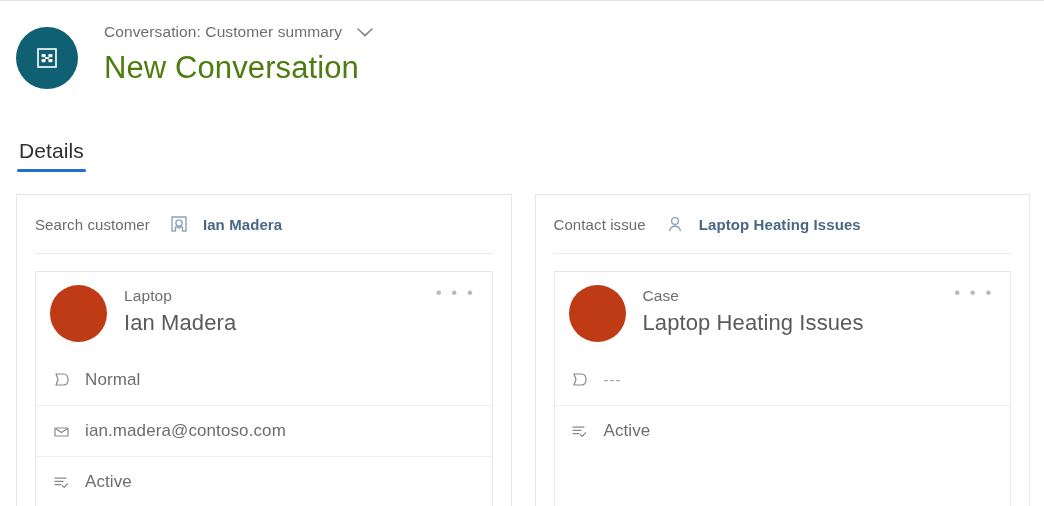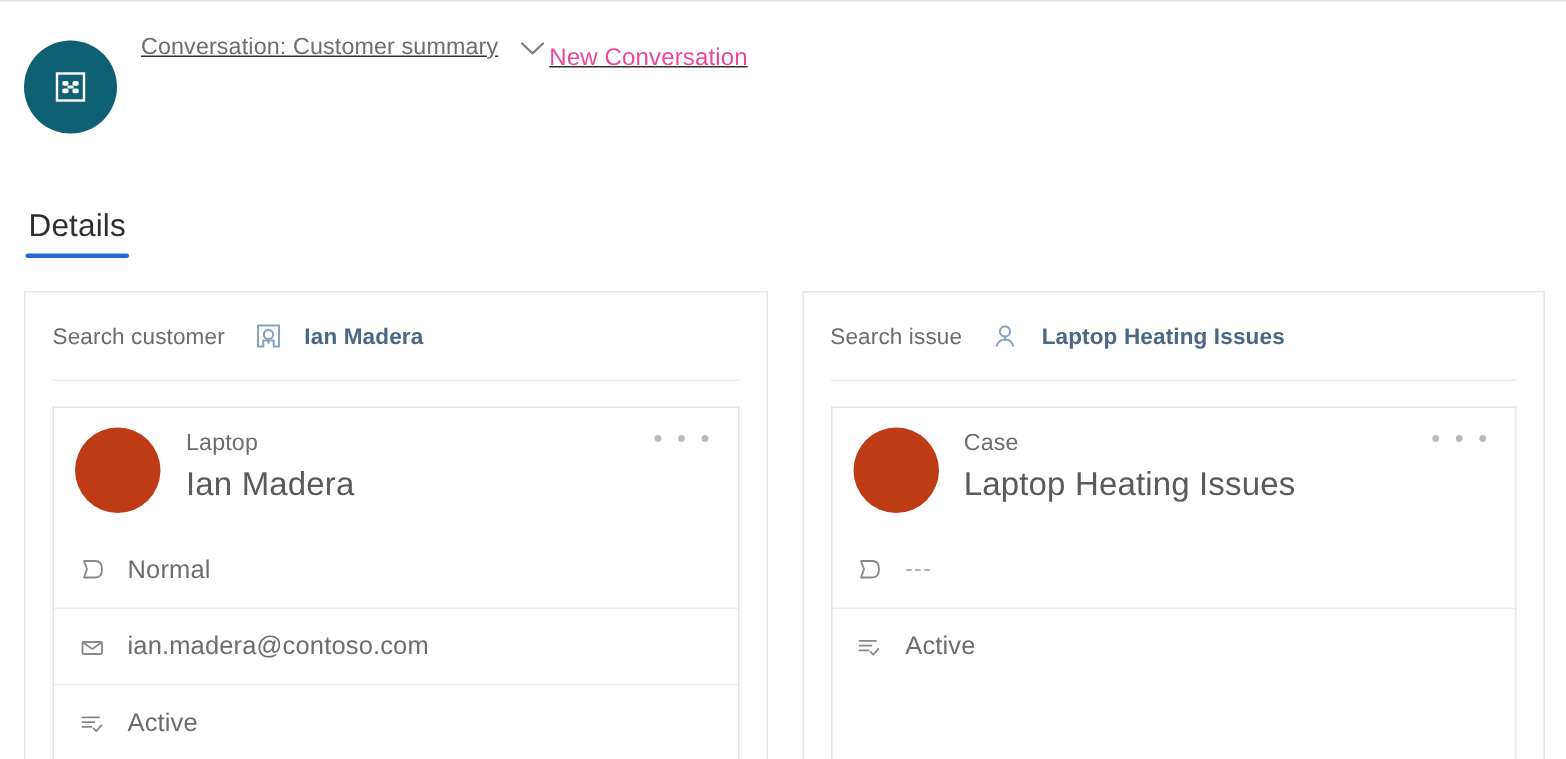--- a/index.html
+++ b/index.html
@@ -37,24 +37,23 @@
     border-radius: 50%;
     background: #0f6072;
     display: flex;
     align-items: center;
     justify-content: center;
     flex: 0 0 auto;
     margin-top: 5px;
   }
   .header-avatar svg { display:block; }
   .header-text {
-    margin-left: 16px;
-    display: flex;
-    flex-direction: row;
-    text-decoration: underline;
+    margin-left: 26px;
+    display: flex;
+    flex-direction: column;
   }
   .header-sub-row {
     display: flex;
     align-items: center;
     height: 20px;
   }
   .header-sub {
     font-size: 15.5px;
     color: #6e6e6e;
     letter-spacing: .1px;
@@ -64,22 +63,22 @@
     margin-left: 12px;
     width: 22px;
     height: 22px;
     display: flex;
     align-items: center;
     justify-content: center;
     cursor: pointer;
   }
   .header-title {
     margin-top: 8px;
-    font-size: 16px;
-    color: #ec4899;
+    font-size: 31px;
+    color: #4d7c0f;
     font-weight: 400;
     letter-spacing: .1px;
     white-space: nowrap;
   }
 
   
   .tabbar {
     position: absolute;
     top: 139px;
     left: 17px;
@@ -341,21 +340,21 @@
           <div class="field-value">Active</div>
         </div>
 
       </div>
     </div>
   </div>
 
   <div class="card">
 
     <div class="card-search">
-      <div class="search-label">Search issue</div>
+      <div class="search-label">Contact issue</div>
       <div class="search-entity-icon">
         <svg width="20" height="20" viewBox="0 0 20 20" aria-hidden="true">
           <circle cx="10" cy="7" r="3.4" fill="none" stroke="#8aa4bd" stroke-width="1.4"></circle>
           <path d="M10 10.4 L10 12.6" stroke="#8aa4bd" stroke-width="1.4" stroke-linecap="round"></path>
           <path d="M4.6 16.5 C5.4 13.6 7.5 12.3 10 12.3 C12.5 12.3 14.6 13.6 15.4 16.5" fill="none" stroke="#8aa4bd" stroke-width="1.4" stroke-linecap="round"></path>
         </svg>
       </div>
       <div class="search-value">Laptop Heating Issues</div>
     </div>
     <div class="card-search-rule"></div>

